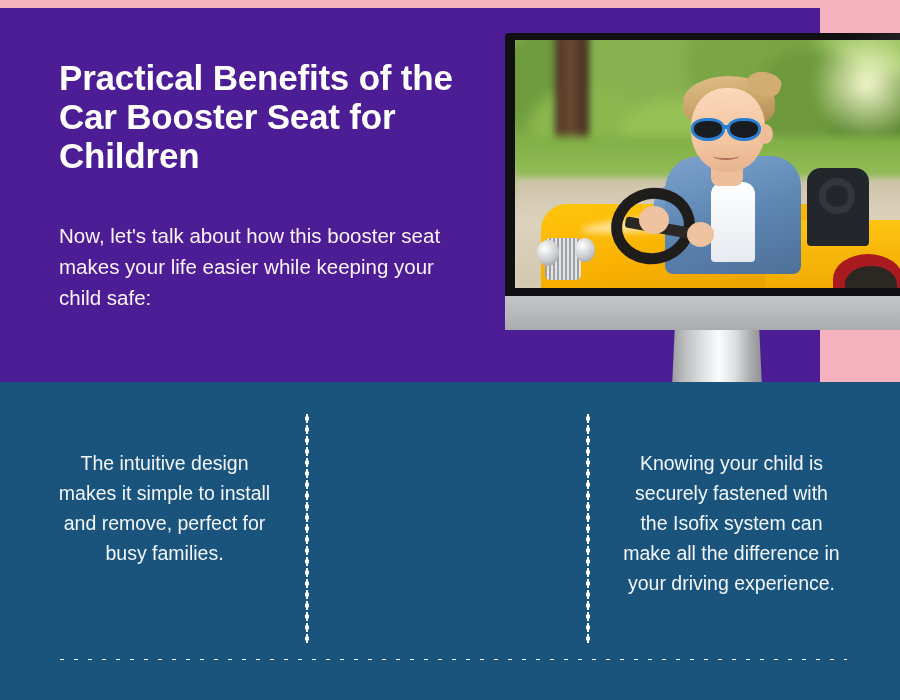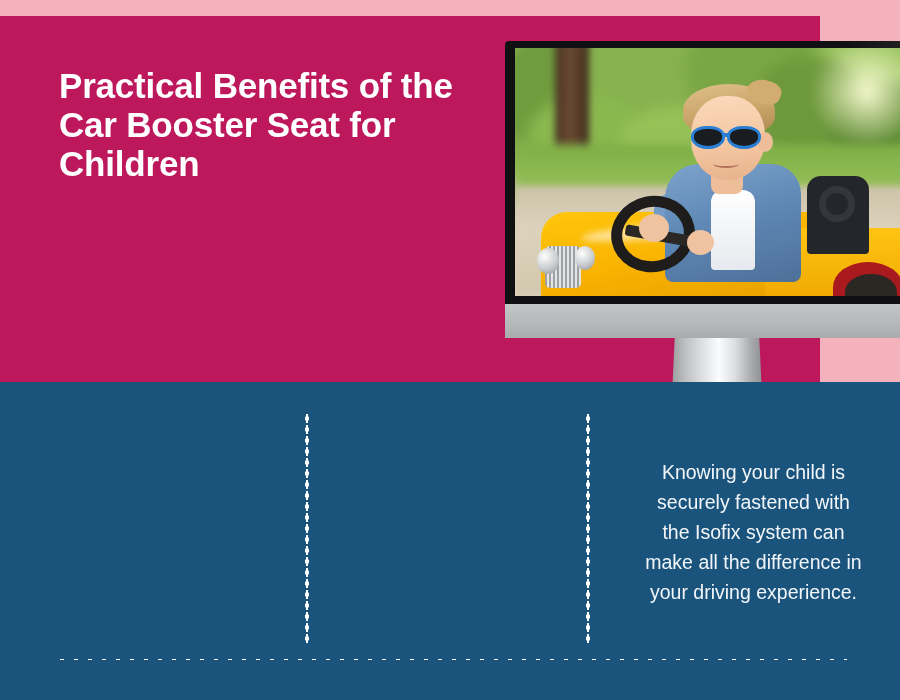--- a/index.html
+++ b/index.html
@@ -15,23 +15,23 @@
     position: relative;
     width: 900px;
     height: 700px;
     background: #f4b2bc;
     overflow: hidden;
   }
 
   
   .pink-panel {
     position: absolute;
-    left: 0; top: 16px;
+    left: 0; top: 8px;
     width: 820px; height: 382px;
-    background: #be185d;
+    background: #4c1d95;
   }
 
   .heading {
     position: absolute;
     left: 59px;
     top: 50px;
     width: 420px;
     color: #ffffff;
     font-size: 35px;
     font-weight: bold;
@@ -374,21 +374,21 @@
     position: absolute;
     top: 66px;
     color: #f2f6f8;
     font-size: 19.5px;
     line-height: 30px;
     text-align: center;
     font-weight: 400;
   }
   .col-1 { left: 57px;  width: 215px; }
   .col-2 { left: 338px; width: 215px; }
-  .col-3 { left: 641px; width: 225px; margin-top: 9px; }
+  .col-3 { left: 619px; width: 225px; }
 
   
   .v-divider {
     position: absolute;
     top: 31px;
     width: 4px;
     height: 232px;
     background-image: radial-gradient(#ffffff 1.6px, transparent 1.7px);
     background-size: 4px 11px;
     background-repeat: repeat-y;
@@ -409,20 +409,21 @@
 </style>
 </head>
 <body>
 
 <div id="poster">
 
   <div class="pink-panel">
 
     <h1 class="heading">Practical Benefits of the Car Booster Seat for Children</h1>
 
+    <p class="intro">Now, let's talk about how this booster seat makes your life easier while keeping your child safe:</p>
 
     <div class="monitor">
 
       <div class="monitor-bezel"></div>
 
       <div class="monitor-screen">
         <div class="photo">
           <div class="foliage f1"></div>
           <div class="foliage f2"></div>
           <div class="foliage f3"></div>
@@ -471,20 +472,21 @@
 
       <div class="monitor-chin"></div>
       <div class="monitor-neck"></div>
       <div class="monitor-base"></div>
     </div>
   </div>
 
   <div class="blue-panel">
     <div class="columns">
 
+      <p class="column col-1">The intuitive design makes it simple to install and remove, perfect for busy families.</p>
 
 
       <p class="column col-3">Knowing your child is securely fastened with the Isofix system can make all the difference in your driving experience.</p>
 
       <div class="v-divider d1"></div>
       <div class="v-divider d2"></div>
       <div class="h-divider"></div>
     </div>
   </div>
 

